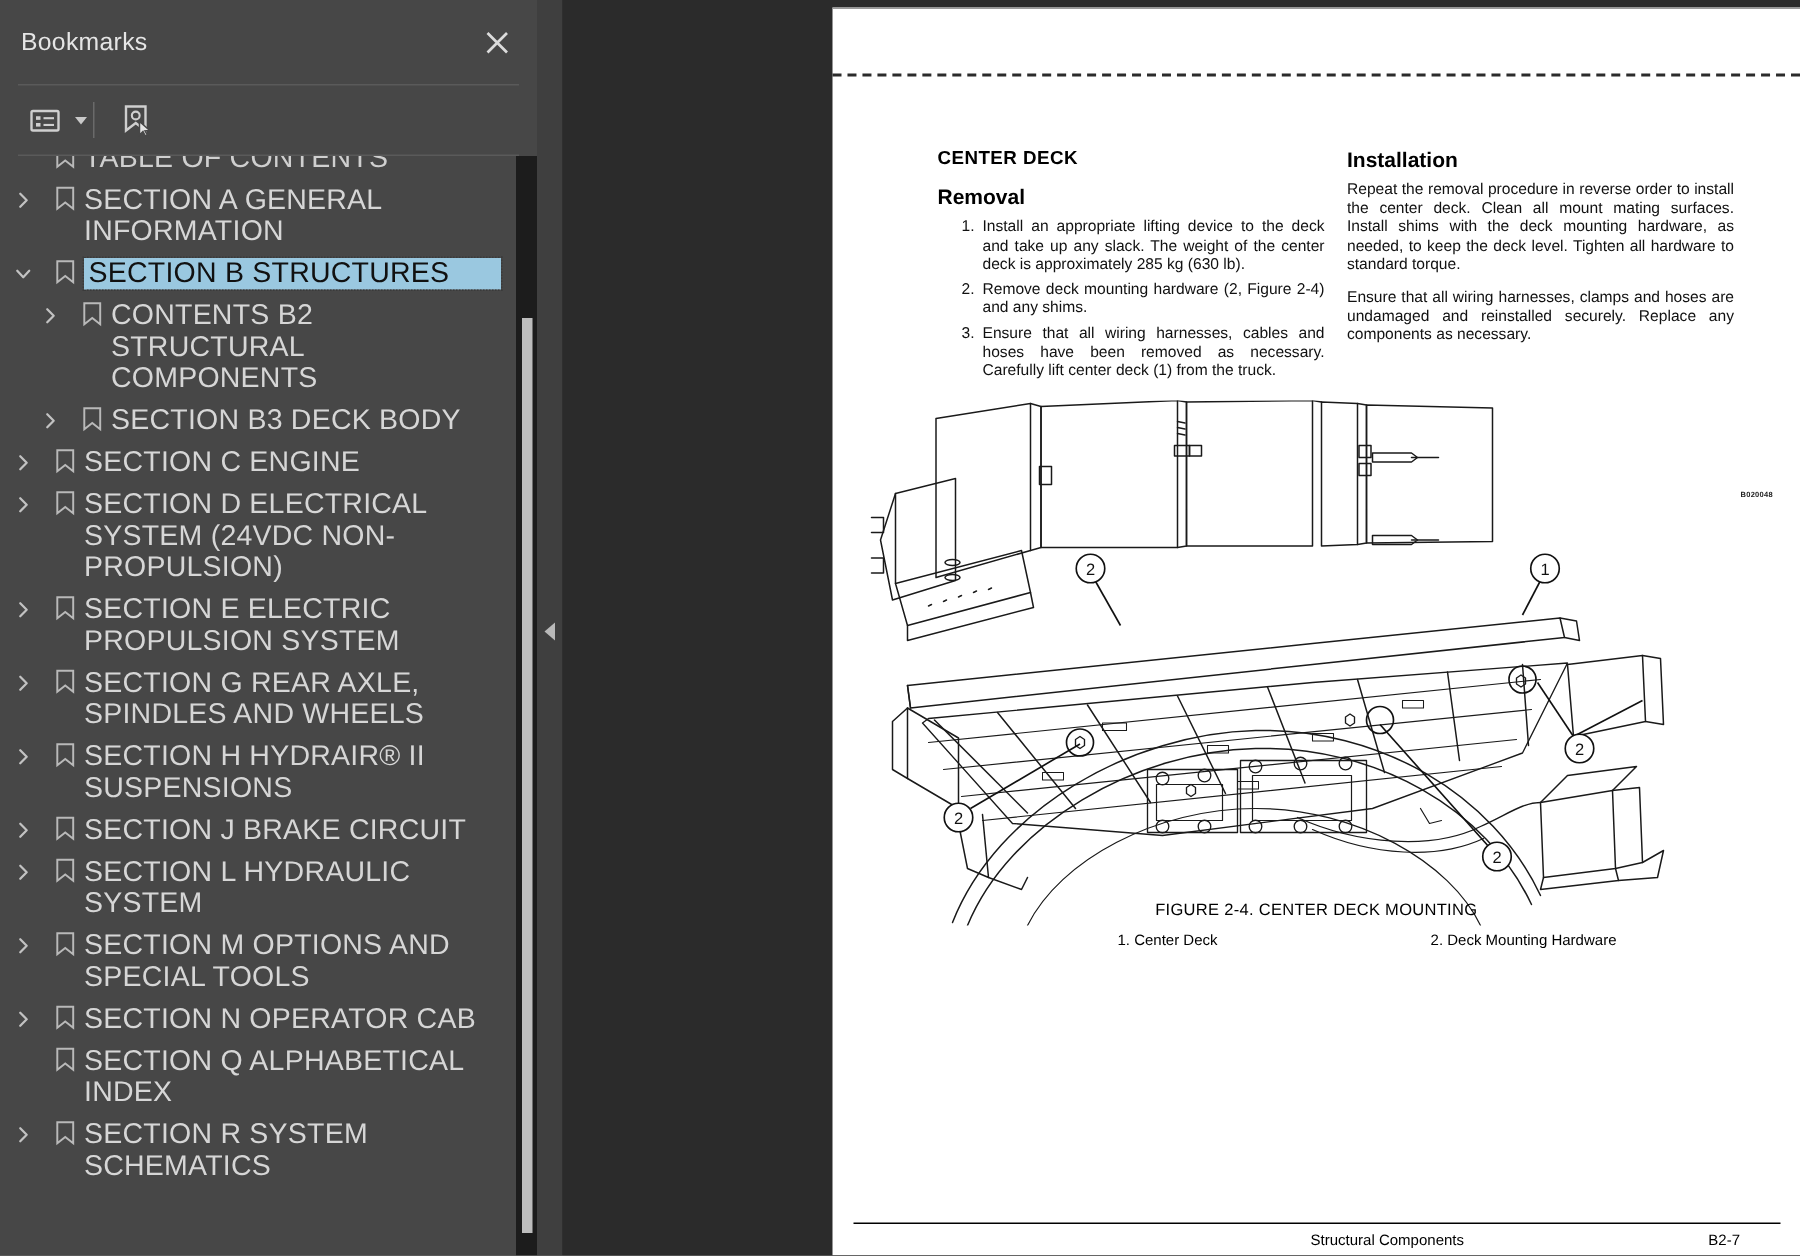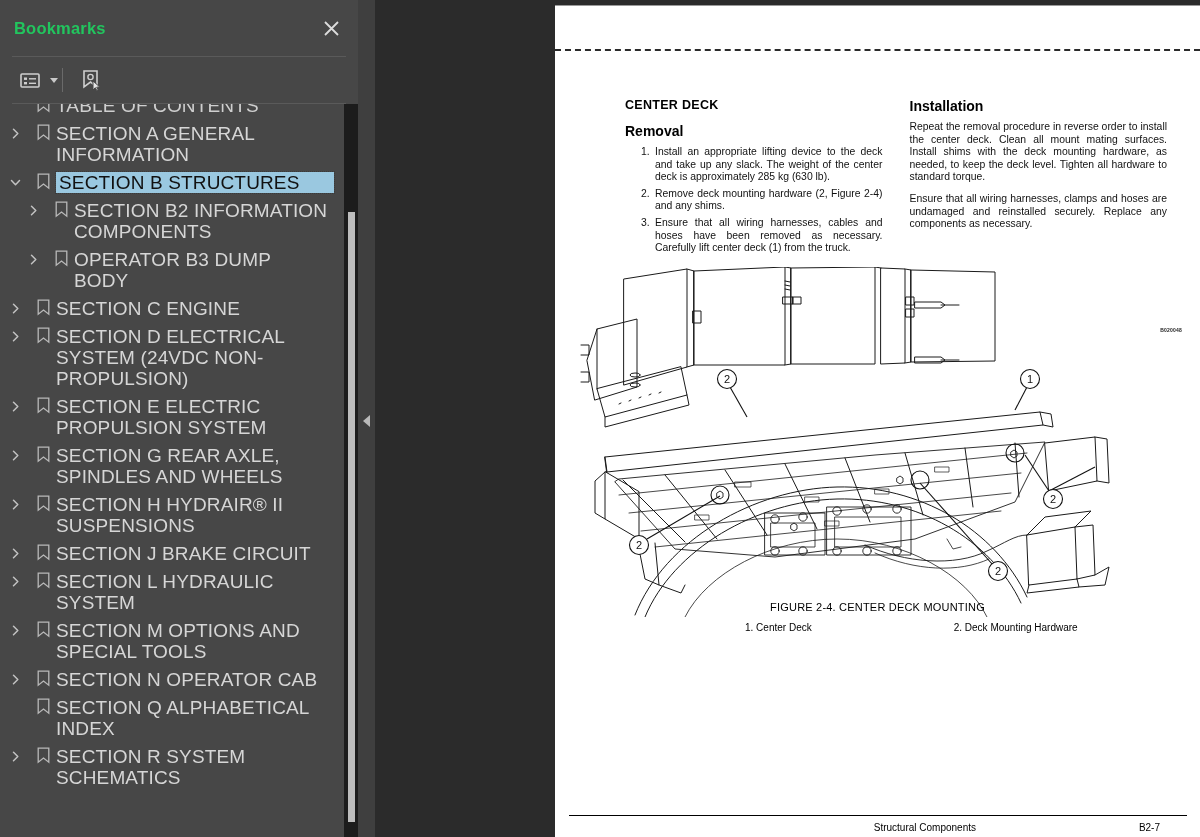--- a/index.html
+++ b/index.html
@@ -19,22 +19,22 @@
     flex: 0 0 358px;
     overflow: hidden;
   }
   #sb-titlebar {
     height: 56px;
     display: flex; align-items: center;
     padding: 0 14px 0 14px;
     position: relative;
   }
   #sb-title {
-    font-size: 16.5px; color: #22c55e; letter-spacing: .2px;
-    font-weight: 700;
+    font-size: 16.5px; color: #e5e5e5; letter-spacing: .2px;
+    font-weight: 400;
   }
   #sb-close {
     margin-left: auto;
     width: 26px; height: 26px;
     display: flex; align-items: center; justify-content: center;
     cursor: pointer;
   }
   #sb-close svg { display: block; }
   .sb-divider {
     height: 1px; background: #5a5a5a;
@@ -169,21 +169,21 @@
     left: 0px; top: 44px; width: 645px; height: 0;
     border-top: 2px dashed #2b2b2b;
   }
 
   
   #doc-cols {
     position: absolute;
     left: 70px; top: 93px;
     width: 542px;
     display: flex;
-    gap: 27px;
+    gap: 15px;
   }
   .col { width: 258px; }
   h1.sec-title {
     font-size: 12.5px;
     font-weight: bold;
     color: #000;
     letter-spacing: .3px;
     margin-bottom: 11px;
   }
   h2.sub {
@@ -352,34 +352,34 @@
             <span class="twisty">
               <svg width="13" height="13" viewBox="0 0 13 13">
                 <path d="M4.5 2.2 L8.8 6.5 L4.5 10.8" fill="none" stroke="#c2c2c2" stroke-width="1.5" stroke-linecap="round" stroke-linejoin="round"></path>
               </svg>
             </span>
             <span class="bkicon">
               <svg width="13" height="17" viewBox="0 0 13 17">
                 <path d="M1.2 1.2 h10.6 v14 l-5.3 -4.2 L1.2 15.2 Z" fill="none" stroke="#b9b9b9" stroke-width="1.3"></path>
               </svg>
             </span>
-            <span class="nlabel-wrap"><span class="nlabel">SECTION B2 INFORMATION COMPONENTS</span></span>
+            <span class="nlabel-wrap"><span class="nlabel">CONTENTS B2 STRUCTURAL COMPONENTS</span></span>
           </div>
           <div class="node lvl2">
             <span class="twisty">
               <svg width="13" height="13" viewBox="0 0 13 13">
                 <path d="M4.5 2.2 L8.8 6.5 L4.5 10.8" fill="none" stroke="#c2c2c2" stroke-width="1.5" stroke-linecap="round" stroke-linejoin="round"></path>
               </svg>
             </span>
             <span class="bkicon">
               <svg width="13" height="17" viewBox="0 0 13 17">
                 <path d="M1.2 1.2 h10.6 v14 l-5.3 -4.2 L1.2 15.2 Z" fill="none" stroke="#b9b9b9" stroke-width="1.3"></path>
               </svg>
             </span>
-            <span class="nlabel-wrap"><span class="nlabel">OPERATOR B3 DUMP BODY</span></span>
+            <span class="nlabel-wrap"><span class="nlabel">SECTION B3 DECK BODY</span></span>
           </div>
           <div class="node lvl1">
             <span class="twisty">
               <svg width="13" height="13" viewBox="0 0 13 13">
                 <path d="M4.5 2.2 L8.8 6.5 L4.5 10.8" fill="none" stroke="#c2c2c2" stroke-width="1.5" stroke-linecap="round" stroke-linejoin="round"></path>
               </svg>
             </span>
             <span class="bkicon">
               <svg width="13" height="17" viewBox="0 0 13 17">
                 <path d="M1.2 1.2 h10.6 v14 l-5.3 -4.2 L1.2 15.2 Z" fill="none" stroke="#b9b9b9" stroke-width="1.3"></path>

